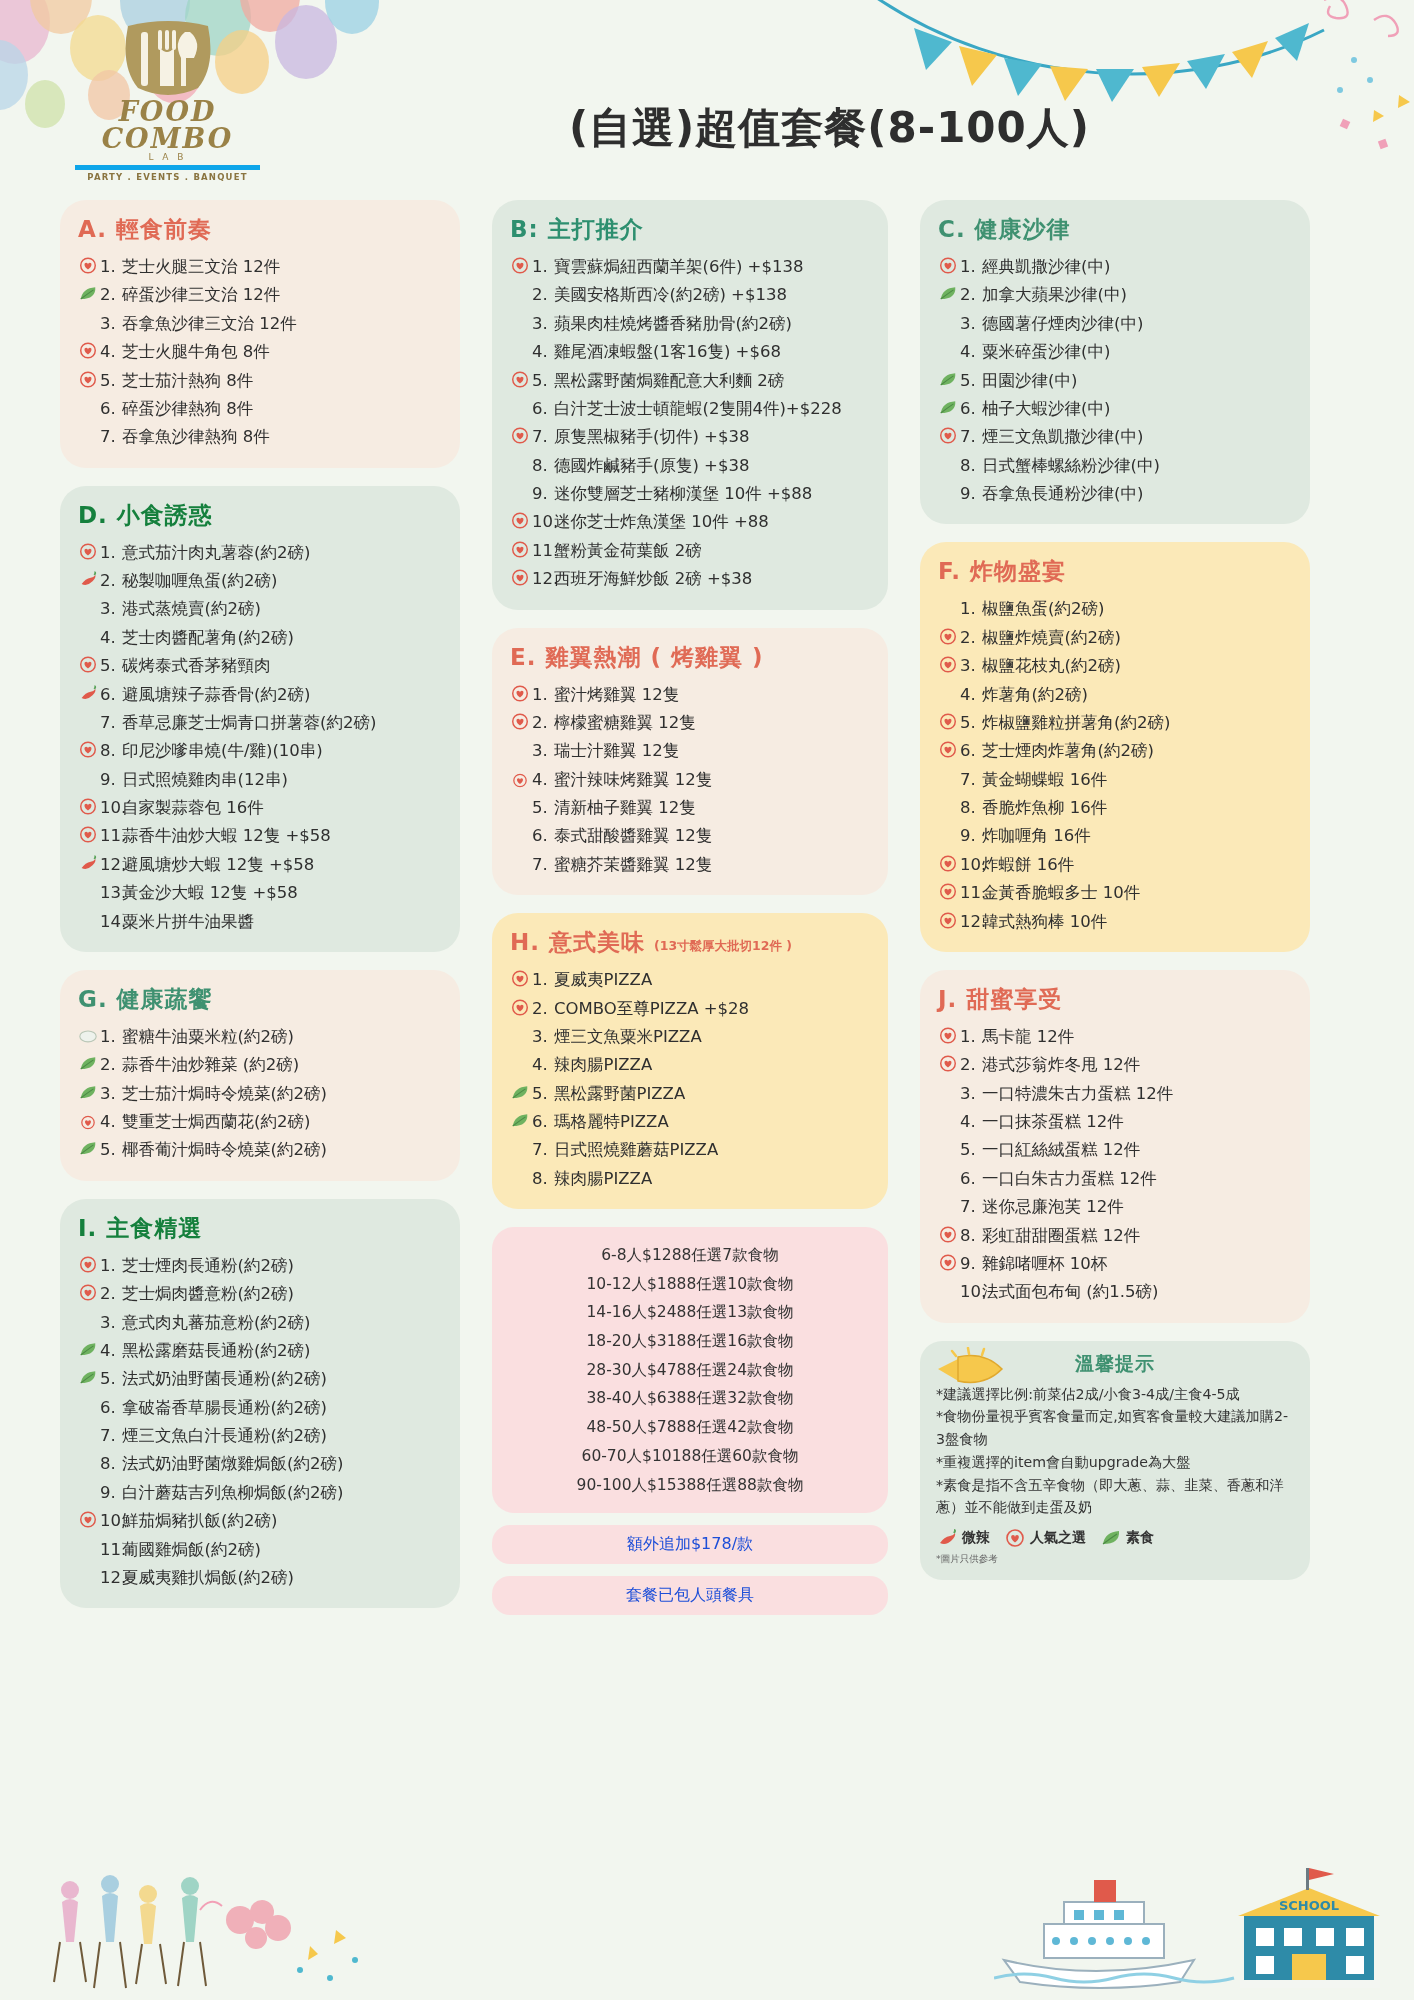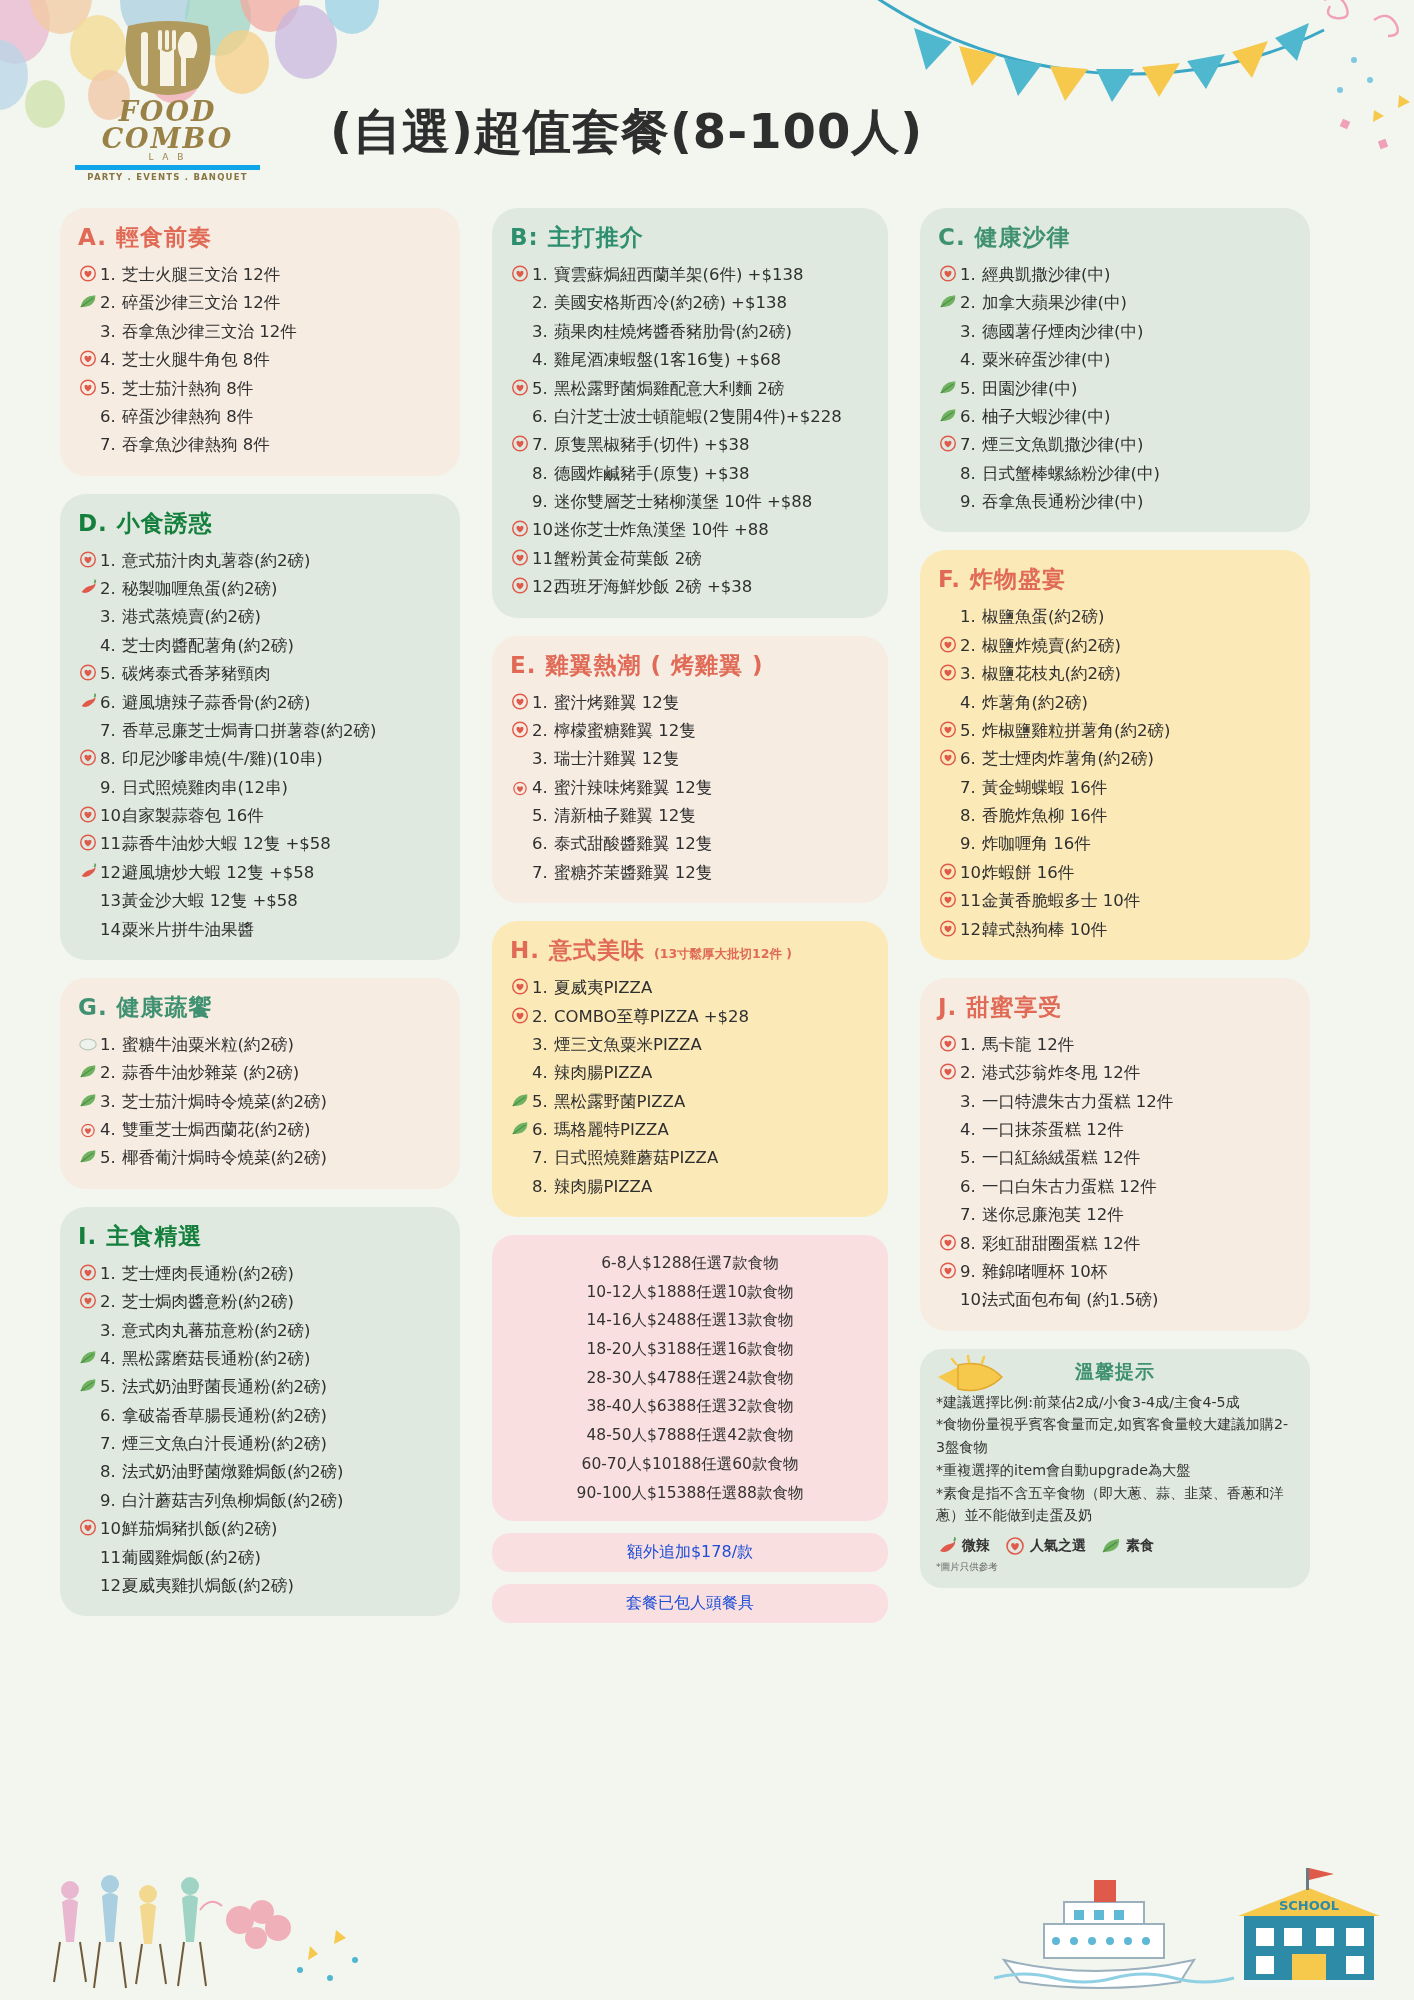--- a/index.html
+++ b/index.html
@@ -20,27 +20,27 @@
   .logo { position:absolute; top:20px; left:75px; width:185px; text-align:center; }
   .logo .mark { width:120px; height:78px; margin:0 auto; position:relative; }
   .logo .word { font-family:"DejaVu Serif","Liberation Serif",serif; color:#9a8247; font-weight:bold; font-style:italic; letter-spacing:2px; line-height:1.0; }
   .logo .w1 { font-size:27px; }
   .logo .w2 { font-size:27px; }
   .logo .lab { font-size:9px; letter-spacing:3px; color:#9a8247; }
   .logo .sub { font-size:8.5px; letter-spacing:1.2px; color:#8a7440; font-weight:bold; margin-top:3px; border-top:5px solid #0ea5e9; padding-top:2px; }
 
   .title {
     position:absolute; top:100px; left:330px; width:760px;
-    text-align:left;
-    font-size:48px; font-weight:bold; color:#2e2e2e;
+    text-align:right;
+    font-size:42px; font-weight:bold; color:#2e2e2e;
     letter-spacing:1px;
   }
 
   .cols { position:absolute; top:200px; left:60px; width:1300px; }
-  .col { position:absolute; top:8px; }
+  .col { position:absolute; top:0; }
   .col-a { left:0; width:400px; }
   .col-b { left:432px; width:396px; }
   .col-c { left:860px; width:390px; }
 
   .card { border-radius:26px; padding:14px 18px 16px 18px; margin-bottom:18px; }
   .card h2 {
     margin:0 0 8px 0;
     font-size:23px; font-weight:bold; letter-spacing:1px;
   }
   .card h2 .note { font-size:12.5px; font-weight:bold; letter-spacing:0; }

